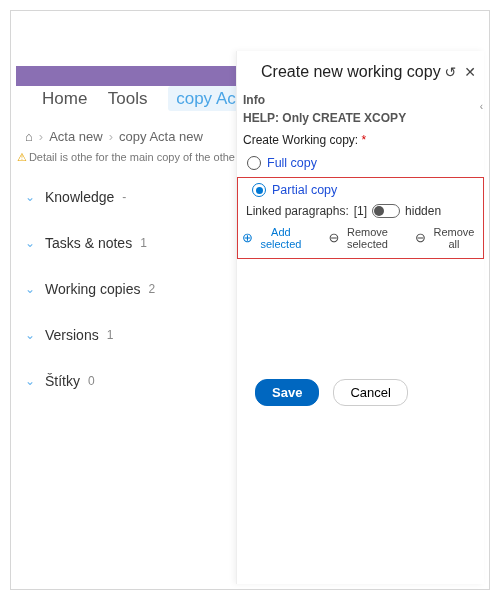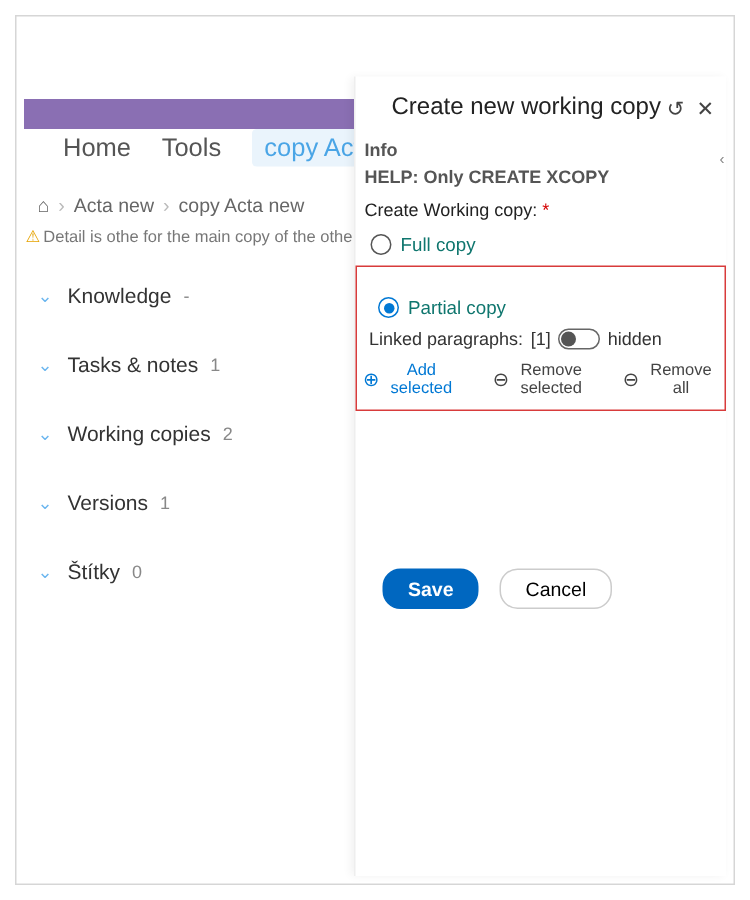--- a/index.html
+++ b/index.html
@@ -20,25 +20,25 @@
 .sec + .sec { margin-top: 14px; }
 
 .panel { position: absolute; left: 225px; top: 40px; right: 5px; bottom: 5px; background: #fff; border-left: 1px solid #eee; box-shadow: -2px 0 6px rgba(0,0,0,0.06); }
 .panel-head { display: flex; align-items: center; padding: 12px 8px 8px 8px; }
 .panel-title { font-size: 16px; color: #222; flex: 1; font-weight: 400; margin-left: 16px; }
 .panel-icons { display: flex; gap: 8px; align-items: center; color: #444; font-size: 14px; }
 .panel-icons span { cursor: pointer; }
 .info-block { padding: 2px 6px; font-size: 12px; color: #555; line-height: 1.5; font-weight: bold; }
 .label-row { padding: 4px 6px; font-size: 12px; color: #222; }
 .req { color: #d40000; }
-.radio-row { display: flex; align-items: center; gap: 6px; padding: 5px 10px; font-size: 12.5px; color: #0f766e; }
+.radio-row { display: flex; align-items: center; gap: 6px; padding: 5px 10px; font-size: 12.5px; color: #1d4ed8; }
 .radio { width: 14px; height: 14px; border: 1.5px solid #555; border-radius: 50%; display: inline-flex; align-items: center; justify-content: center; cursor: pointer; }
 .radio.on { border-color: #0078d4; }
 .radio.on::after { content: ""; width: 7px; height: 7px; background: #0078d4; border-radius: 50%; }
-.hl-box { border: 1.5px solid #d83b3b; margin: 2px 0 0 0; padding: 15px 4px 6px 4px; }
+.hl-box { border: 1.5px solid #d83b3b; margin: 2px 0 0 0; padding: 0 4px 6px 4px; }
 .linked-row { display: flex; align-items: flex-start; gap: 5px; font-size: 12px; color: #333; padding: 2px 4px 6px 4px; flex-wrap: wrap; }
 .toggle { width: 28px; height: 14px; border: 1px solid #666; border-radius: 8px; position: relative; cursor: pointer; }
 .toggle::after { content: ""; width: 10px; height: 10px; background: #555; border-radius: 50%; position: absolute; top: 1px; left: 1px; }
 .actions { display: flex; justify-content: space-between; padding: 2px 0 2px 0; }
 .act { display: flex; align-items: center; gap: 3px; font-size: 11px; line-height: 1.1; text-align: center; cursor: pointer; }
 .act .acticon { font-size: 13px; }
 .act .acttxt { max-width: 50px; }
 .act.primary { color: #0078d4; }
 .act.secondary { color: #444; }
 .buttons { position: absolute; left: 18px; top: 328px; display: flex; gap: 14px; }

